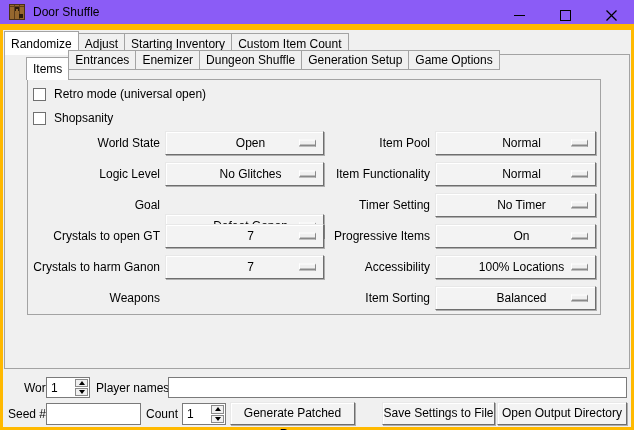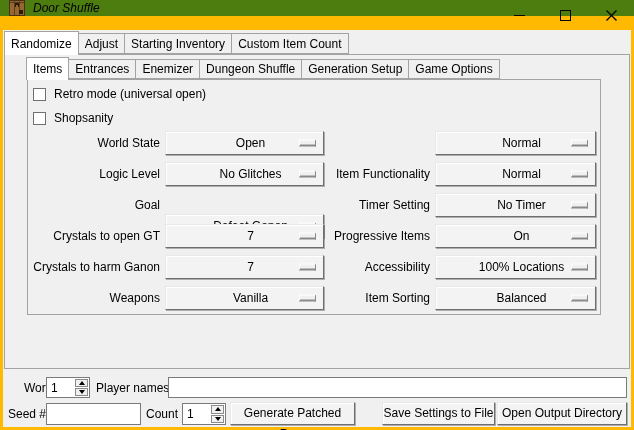--- a/index.html
+++ b/index.html
@@ -3,37 +3,37 @@
 <meta charset="utf-8">
 <style>
   html,body{margin:0;padding:0;background:#888;}
   .window{
     position:relative;width:634px;height:430px;background:#ffb900;
     font-family:"Liberation Sans","DejaVu Sans",sans-serif;font-size:12px;color:#000;
     overflow:hidden;
   }
   .client{position:absolute;left:3px;top:30px;width:628px;height:397px;background:#f0f0f0;}
   
-  .titlebar{position:absolute;left:0;top:0;width:634px;height:16px;background:#4d7c0f;display:flex;align-items:center;font-style:italic;}
+  .titlebar{position:absolute;left:0;top:0;width:634px;height:24px;background:#8b5cf6;display:flex;align-items:center;}
   .app-icon{margin-left:9px;width:16px;height:16px;flex:0 0 auto;}
   .title-text{margin-left:8px;font-size:12px;color:#000;}
   .caption{position:absolute;right:0;top:0;height:30px;display:flex;}
   .cap-btn{width:46px;height:30px;display:flex;align-items:center;justify-content:center;cursor:default;}
   .min-glyph{display:block;width:11px;height:1px;background:#000;}
   .max-glyph{display:block;width:9px;height:9px;border:1px solid #000;background:transparent;}
   
   .tab{box-sizing:border-box;padding:5px 6px;background:#f0f0f0;border:1px solid #a3a3a3;
        display:flex;align-items:center;white-space:nowrap;}
   .main-tabbar{position:absolute;left:5px;top:31px;height:24px;display:flex;align-items:flex-end;z-index:3;}
   .main-tabbar .tab{height:21px;margin-left:-1px;margin-bottom:1px;}
   .main-tabbar .tab.active{height:24px;margin-bottom:0;background:#ffffff;border-bottom:none;z-index:4;}
   .outer-pane{position:absolute;left:4px;top:54px;width:626px;height:315px;
               box-sizing:border-box;border:1px solid #a3a3a3;background:#f0f0f0;}
   .sub-tabbar{position:absolute;left:27px;top:57px;height:23px;display:flex;align-items:flex-end;z-index:3;}
-  .sub-tabbar .tab{height:20px;margin-left:-1px;margin-bottom:1px;}
+  .sub-tabbar .tab{height:20px;margin-left:-1px;margin-bottom:10px;}
   .sub-tabbar .tab.active{height:23px;margin-bottom:0;background:#ffffff;border-bottom:none;z-index:4;}
   .inner-pane{position:absolute;left:27px;top:79px;width:574px;height:236px;
               box-sizing:border-box;border:1px solid #a3a3a3;background:#f0f0f0;z-index:1;}
   
   .checkrow{position:absolute;display:flex;align-items:center;z-index:2;}
   .checkbox{width:13px;height:13px;box-sizing:border-box;background:#fff;border:1px solid #707070;margin-right:8px;flex:0 0 auto;}
   
   .opt-label{position:absolute;height:24px;line-height:24px;text-align:right;z-index:2;}
   .opt-label.lcol{left:26px;width:134px;}
   .opt-label.rcol{left:296px;width:134px;}
@@ -146,25 +146,22 @@
   <div class="dropdown raised lcol" style="top:224px;">
     <span class="dd-text">7</span>
     <span class="dd-indicator"></span>
   </div>
   <div class="opt-label lcol" style="top:255px;">Crystals to harm Ganon</div>
   <div class="dropdown raised lcol" style="top:255px;">
     <span class="dd-text">7</span>
     <span class="dd-indicator"></span>
   </div>
   <div class="opt-label lcol" style="top:286px;">Weapons</div>
-  <div class="dropdown raised lcol" style="top:286px;">
-    <span class="dd-text">Vanilla</span>
-    <span class="dd-indicator"></span>
-  </div>
-
+
+  <div class="opt-label rcol" style="top:131px;">Item Pool</div>
   <div class="dropdown raised rcol" style="top:131px;">
     <span class="dd-text">Normal</span>
     <span class="dd-indicator"></span>
   </div>
   <div class="opt-label rcol" style="top:162px;">Item Functionality</div>
   <div class="dropdown raised rcol" style="top:162px;">
     <span class="dd-text">Normal</span>
     <span class="dd-indicator"></span>
   </div>
   <div class="opt-label rcol" style="top:193px;">Timer Setting</div>

